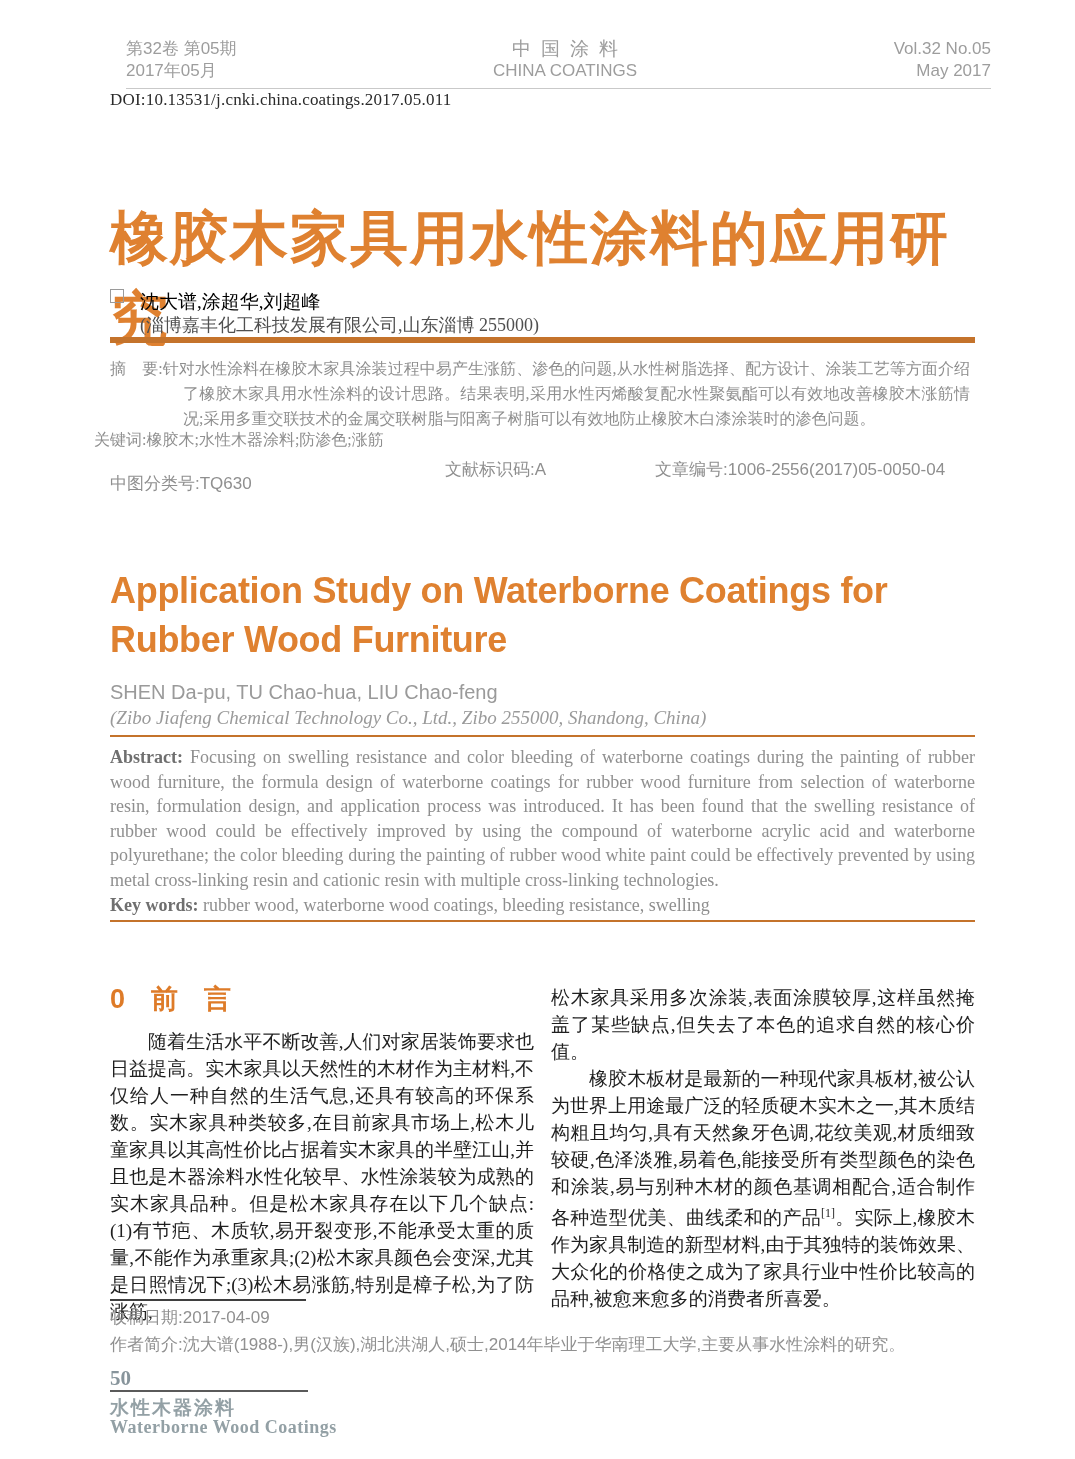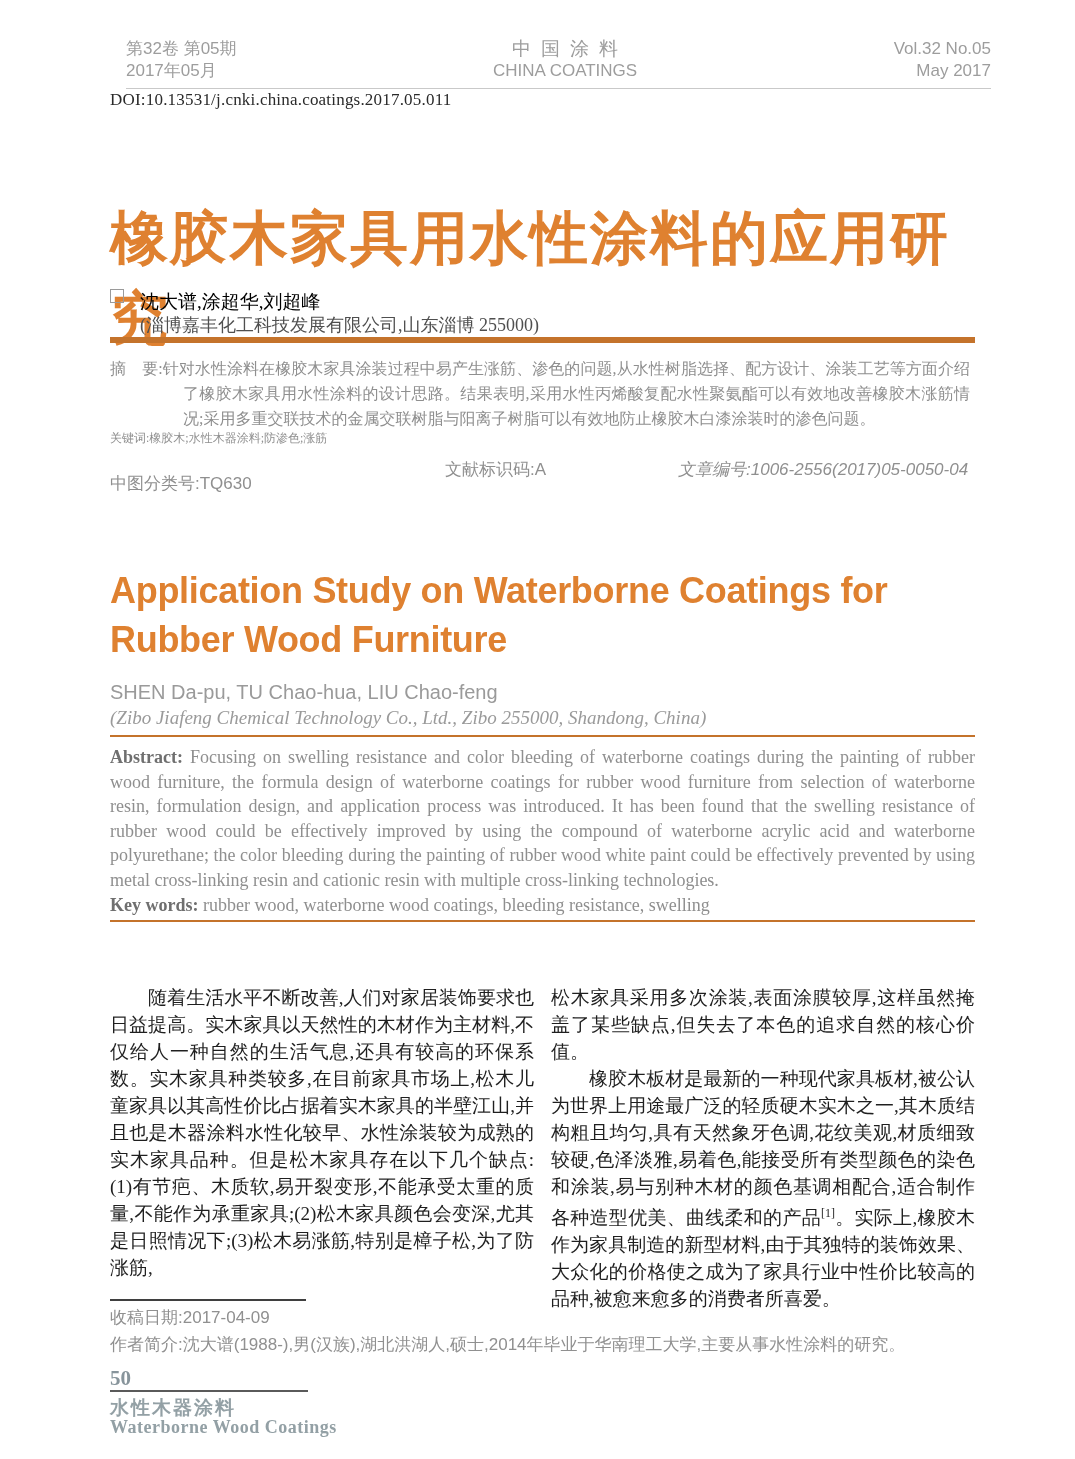--- a/index.html
+++ b/index.html
@@ -42,27 +42,27 @@
   .affil-cn { top:313px; left:140px; font-size:18px; color:#4f4f4f; }
   .orange-bar { top:337px; left:110px; width:865px; height:6px; background:#C4732B; }
 
   
   .abstract-cn {
     top:356px; left:110px; width:860px;
     font-size:16px; line-height:25px; color:#8f8f8f;
     text-align:justify;
     padding-left:73px; text-indent:-73px;
   }
-  .keywords-cn { top:430px; left:110px; font-size:12px; color:#8f8f8f; }
+  .keywords-cn { top:430px; left:94px; font-size:16px; color:#8f8f8f; }
   .meta-row { top:458px; left:110px; width:865px; height:22px; font-size:17px; color:#8f8f8f;
               font-family:"Liberation Sans","DejaVu Sans",sans-serif; }
   .meta-row span { position:absolute; top:0; white-space:nowrap; }
   .meta-clc { left:0;margin-top:14px; }
   .meta-doc { left:335px; }
-  .meta-id  { left:568px;font-style:italic; }
+  .meta-id  { left:545px; }
 
   
   .title-en {
     top:566px; left:110px; width:865px;
     font-family:"Liberation Sans","DejaVu Sans",sans-serif;
     font-weight:bold; font-size:36px; line-height:49px;
     color:#DF8130; letter-spacing:-0.3px;
   }
   .authors-en { top:681px; left:110px; font-size:20px; color:#9a9a9a;
                 font-family:"Liberation Sans","DejaVu Sans",sans-serif; }
@@ -161,20 +161,23 @@
 
   <div class="abs abstract-en">
     <p><span class="lbl">Abstract:</span><span> Focusing on swelling resistance and color bleeding of waterborne coatings during the painting of rubber wood furniture, the formula design of waterborne coatings for rubber wood furniture from selection of waterborne resin, formulation design, and application process was introduced. It has been found that the swelling resistance of rubber wood could be effectively improved by using the compound of waterborne acrylic acid and waterborne polyurethane; the color bleeding during the painting of rubber wood white paint could be effectively prevented by using metal cross-linking resin and cationic resin with multiple cross-linking technologies.</span></p>
     <p class="keywords-en-line"><span class="lbl">Key words:</span><span> rubber wood, waterborne wood coatings, bleeding resistance, swelling</span></p>
   </div>
 
   <div class="abs rule-orange rule-2"></div>
 
   <div class="abs body-cols">
     <div class="bcol">
+      <div class="sec-head">
+        <span class="num">0</span><span class="t">前言</span>
+      </div>
       <p class="bpara indent">随着生活水平不断改善,人们对家居装饰要求也日益提高。实木家具以天然性的木材作为主材料,不仅给人一种自然的生活气息,还具有较高的环保系数。实木家具种类较多,在目前家具市场上,松木儿童家具以其高性价比占据着实木家具的半壁江山,并且也是木器涂料水性化较早、水性涂装较为成熟的实木家具品种。但是松木家具存在以下几个缺点:(1)有节疤、木质软,易开裂变形,不能承受太重的质量,不能作为承重家具;(2)松木家具颜色会变深,尤其是日照情况下;(3)松木易涨筋,特别是樟子松,为了防涨筋,</p>
     </div>
     <div class="bcol">
       <p class="bpara">松木家具采用多次涂装,表面涂膜较厚,这样虽然掩盖了某些缺点,但失去了本色的追求自然的核心价值。</p>
       <p class="bpara indent"><span>橡胶木板材是最新的一种现代家具板材,被公认为世界上用途最广泛的轻质硬木实木之一,其木质结构粗且均匀,具有天然象牙色调,花纹美观,材质细致较硬,色泽淡雅,易着色,能接受所有类型颜色的染色和涂装,易与别种木材的颜色基调相配合,适合制作各种造型优美、曲线柔和的产品</span><sup class="ref">[1]</sup><span>。实际上,橡胶木作为家具制造的新型材料,由于其独特的装饰效果、大众化的价格使之成为了家具行业中性价比较高的品种,被愈来愈多的消费者所喜爱。</span></p>
     </div>
   </div>
 
   <div class="abs fn-sep"></div>
   <div class="abs fn-received">收稿日期:2017-04-09</div>

